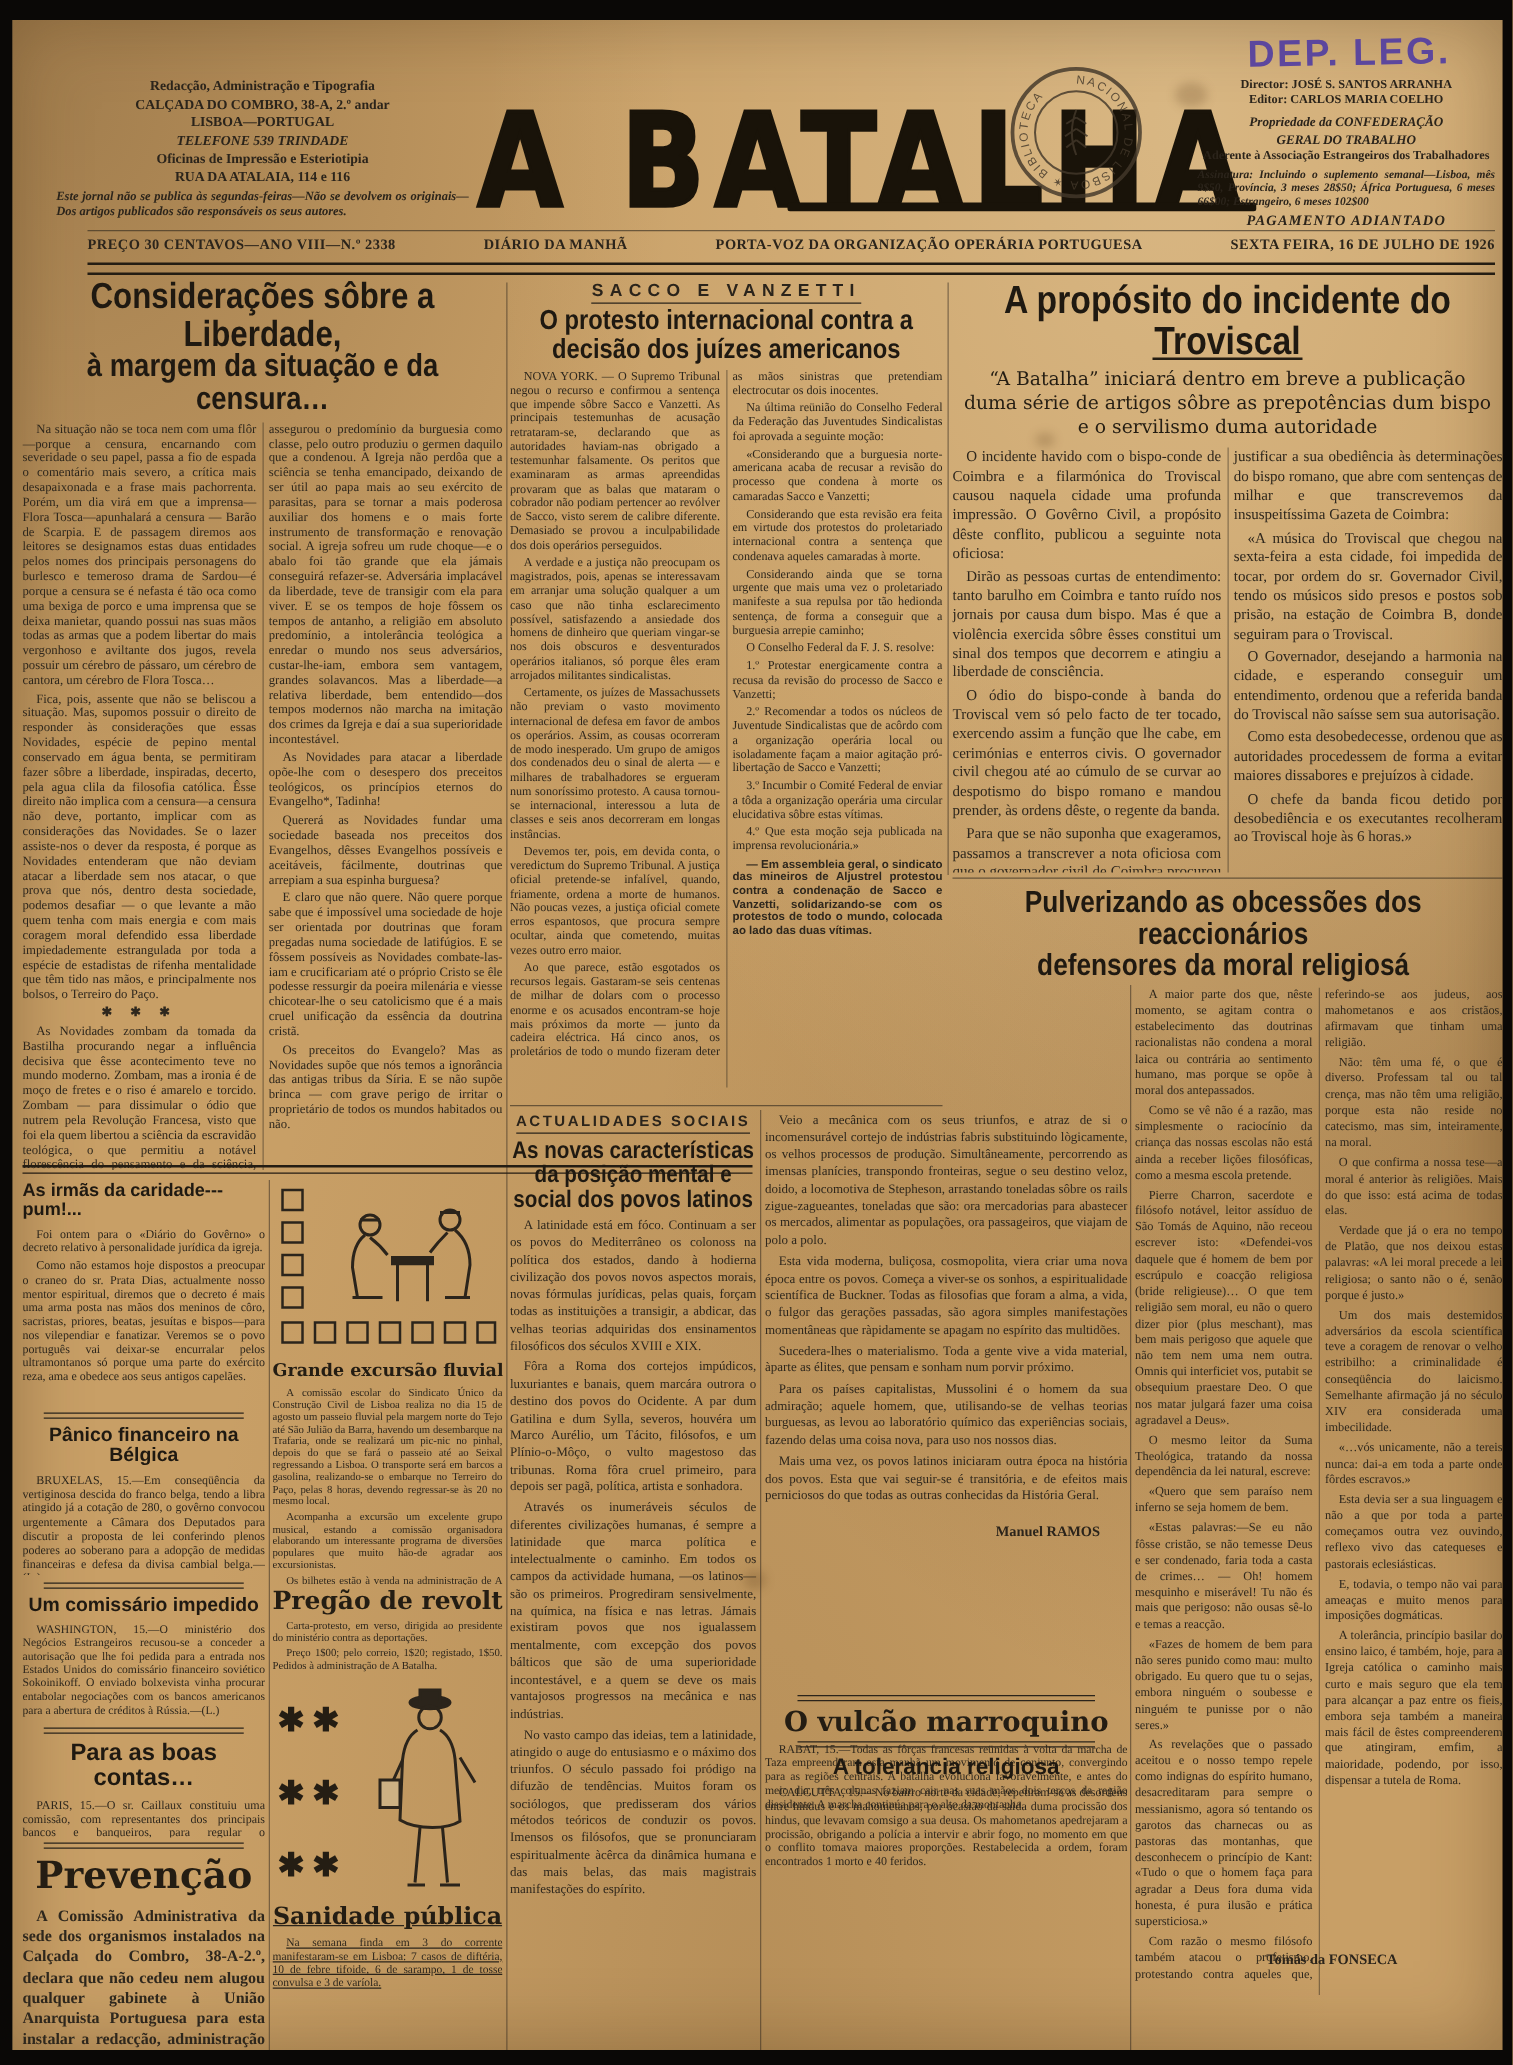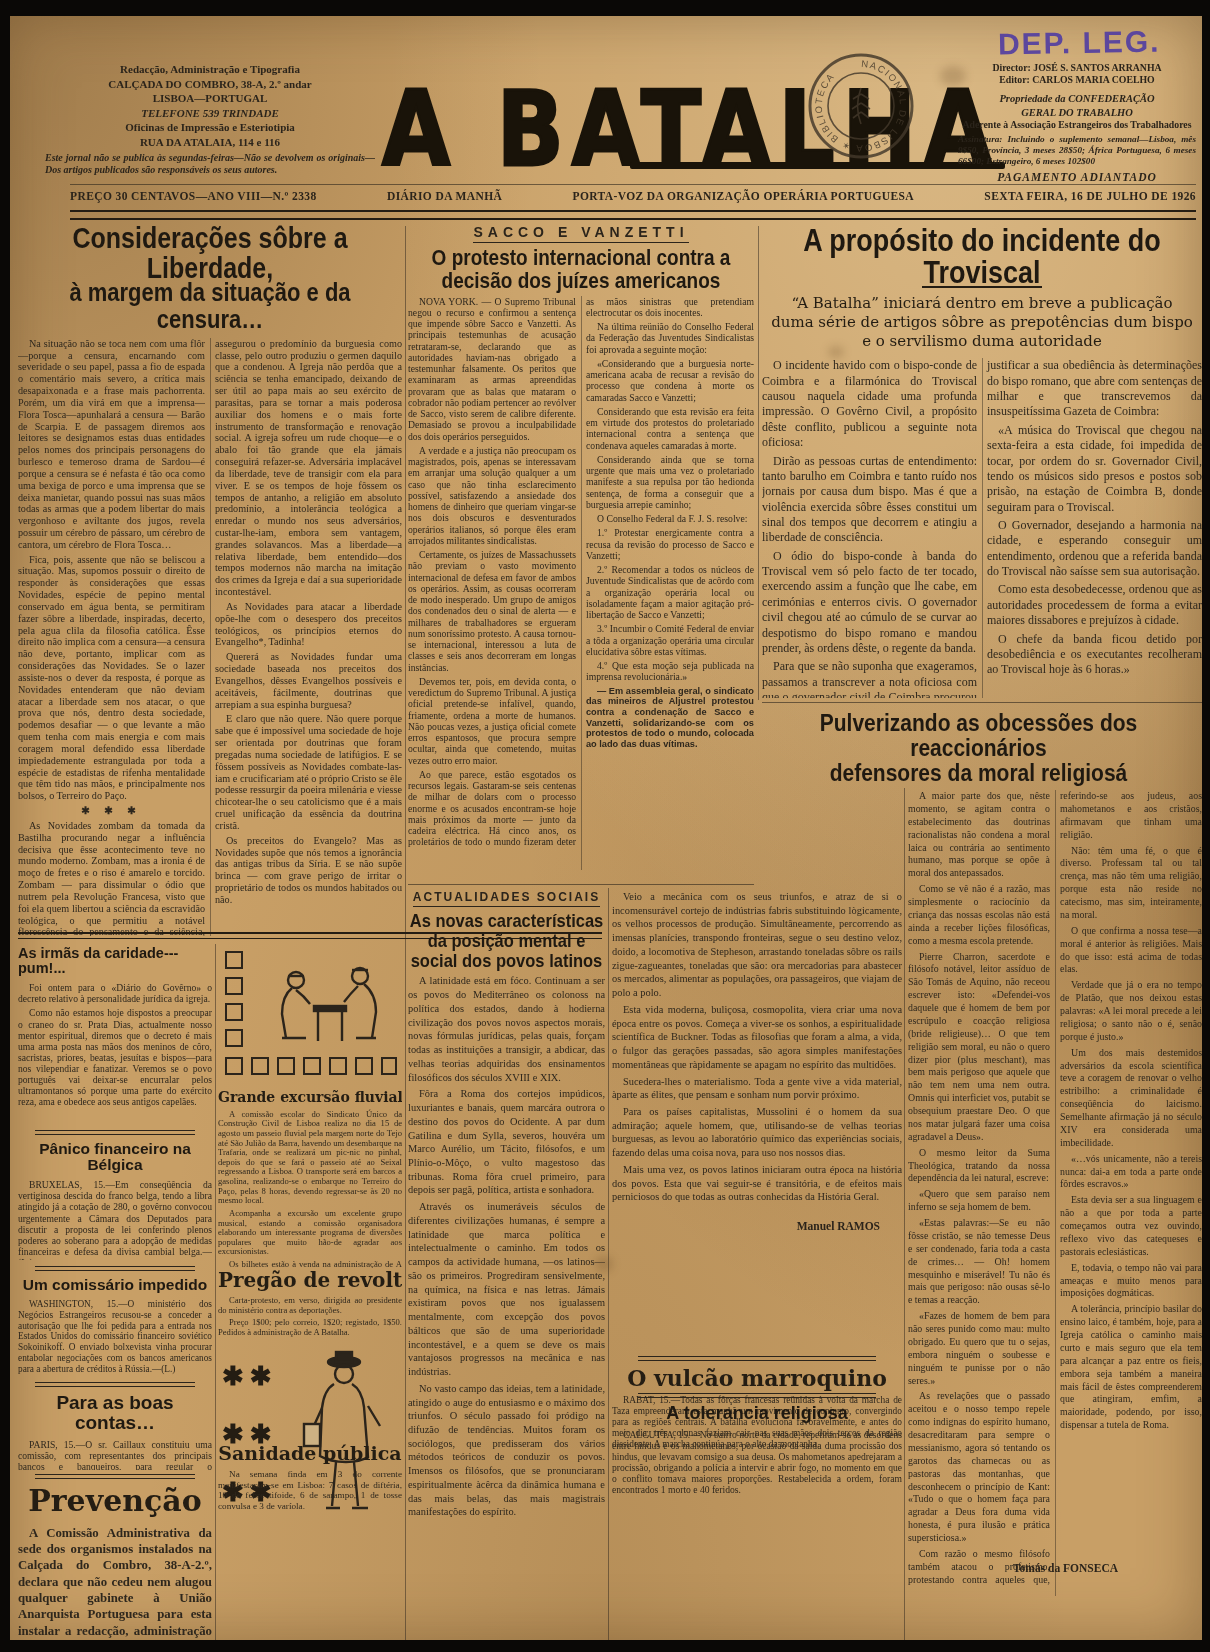--- a/index.html
+++ b/index.html
@@ -235,21 +235,21 @@
           <path d="M38,38 q-10,6 -12,24 l-2,48 q10,6 26,6 q14,0 22,-5 l-4,-50 q-2,-17 -12,-23"></path>
           <path d="M26,62 l-10,22 M72,60 l12,20"></path>
           <rect x="8" y="78" width="16" height="22" fill="#cdb183"></rect>
           <path d="M40,116 l-4,44 M58,116 l4,44"></path>
           <path d="M30,162 h14 M56,162 h16"></path>
         </g>
       </svg>
     </div>
   </div>
 
-  <div class="art" style="left:208px;top:1428px;width:184px;height:116px;">
+  <div class="art" style="left:208px;top:1508px;width:184px;height:116px;text-decoration:underline;">
     <div class="disp" style="font-size:19px;">Sanidade pública</div>
     <div class="body" style="font-size:9.2px;">
         <p>Na semana finda em 3 do corrente manifestaram-se em Lisboa: 7 casos de diftéria, 10 de febre tifoide, 6 de sarampo, 1 de tosse convulsa e 3 de varíola.</p>
       </div>
   </div>
 
   <div class="art" style="left:398px;top:208px;width:346px;height:658px;">
     <div class="kicker"><span>SACCO E VANZETTI</span></div>
     <div class="hl tall" style="font-size:19px;margin-bottom:10px;">O protesto internacional contra a decisão dos juízes americanos</div>
     <div class="body cols2" style="height:574px;font-size:9.7px;">

